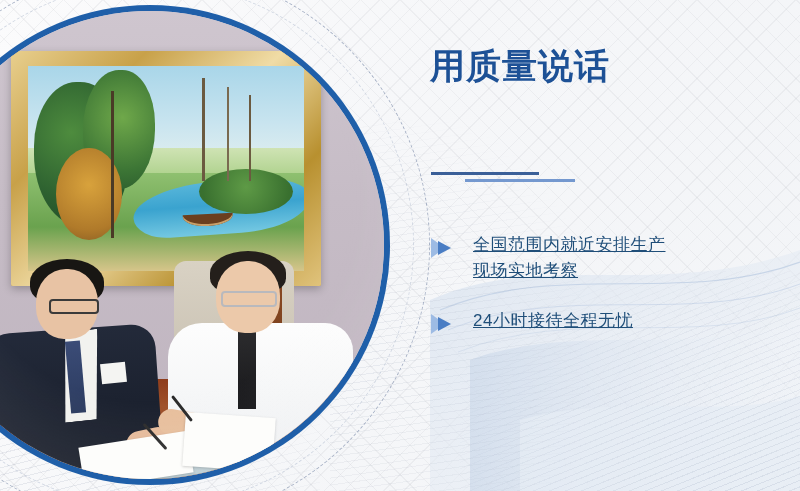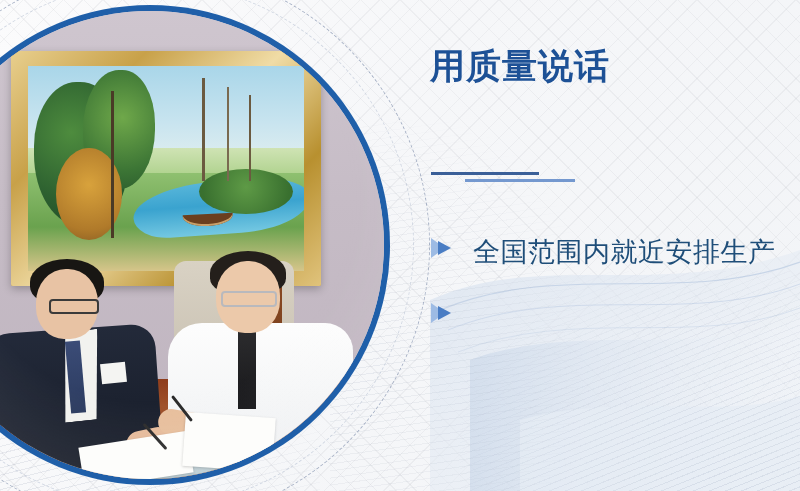--- a/index.html
+++ b/index.html
@@ -205,22 +205,23 @@
     white-space:nowrap;
   }
   .headline .l2{display:block;margin-left:10px;}
   .divider{position:absolute;left:6px;top:172px;width:200px;height:14px;}
   .div-a{position:absolute;left:0;top:0;width:108px;height:3px;background:#3a5f98;}
   .div-b{position:absolute;left:34px;top:7px;width:110px;height:3px;background:#7498cf;}
   .bullets{position:absolute;left:0;top:232px;width:375px;}
   .bullet{position:relative;margin-bottom:24px;padding-left:48px;}
   .arrow-icon{position:absolute;left:4px;top:4px;width:26px;height:24px;}
   .bullet-line{
-    color:#1f4e79;font-size:27px;line-height:1.52;white-space:nowrap;
+    color:#1f4e79;font-size:17px;line-height:1.52;white-space:nowrap;
     letter-spacing:.5px;
+    text-decoration:underline;
   }
 </style>
 </head>
 <body>
 
 <div id="banner">
 
   <div class="bg-base"></div>
   <div class="bg-lattice"></div>
 
@@ -318,25 +319,27 @@
     </div>
 
     <div class="bullets">
 
       <div class="bullet">
         <svg class="arrow-icon" viewBox="0 0 26 24">
           <polygon points="2,2 16,12 2,22" fill="#9dbbe4"></polygon>
           <polygon points="9,5 22,12 9,19" fill="#4a7dc4"></polygon>
         </svg>
         <div class="bullet-line">全国范围内就近安排生产</div>
+        <div class="bullet-line">现场实地考察</div>
       </div>
 
       <div class="bullet">
         <svg class="arrow-icon" viewBox="0 0 26 24">
           <polygon points="2,2 16,12 2,22" fill="#9dbbe4"></polygon>
           <polygon points="9,5 22,12 9,19" fill="#4a7dc4"></polygon>
         </svg>
+        <div class="bullet-line">24小时接待全程无忧</div>
       </div>
 
     </div>
   </div>
 
 </div>
 
 </body></html>

